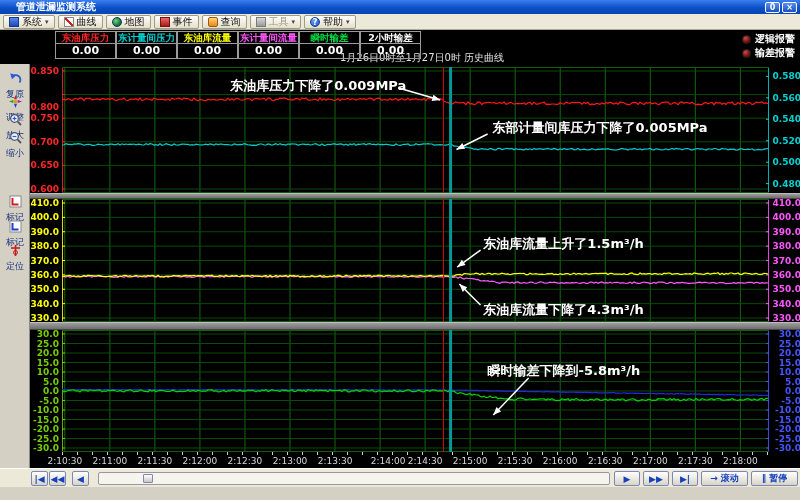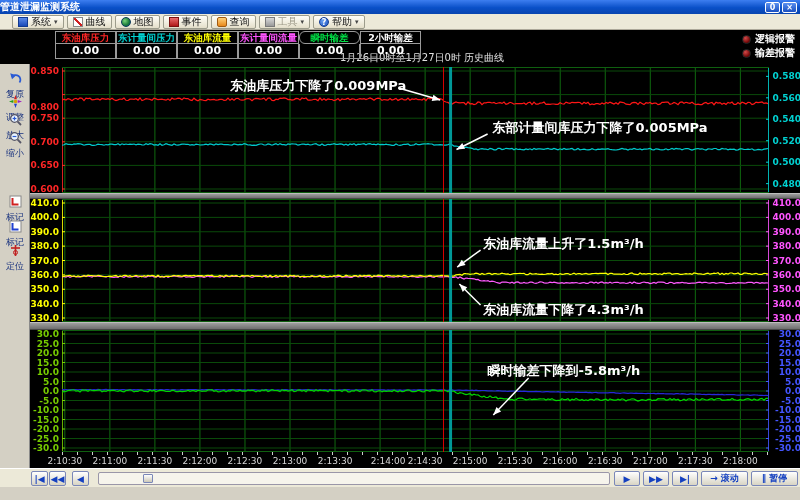--- a/index.html
+++ b/index.html
@@ -3,30 +3,30 @@
 <meta charset="utf-8">
 <style>
 *{margin:0;padding:0;box-sizing:border-box;}
 html,body{background:#666;}
 body{font-family:"DejaVu Sans","Liberation Sans",sans-serif;}
 #app{position:relative;width:800px;height:500px;overflow:hidden;background:#d4d0c4;}
 
 
 #titlebar{position:absolute;left:0;top:0;width:800px;height:14px;
  background:linear-gradient(#3d7ef0,#0a50c8 55%,#0845b0);color:#fff;
- font-size:10px;font-weight:bold;line-height:14px;padding-left:0;
+ font-size:10px;font-weight:bold;line-height:14px;padding-left:16px;
  display:flex;justify-content:space-between;}
 #winbtns{display:flex;align-items:center;padding-right:3px;gap:2px;}
 .wb{display:inline-block;width:15px;height:11px;background:linear-gradient(#5a90f0,#1a50c0);
  border:1px solid #fff;border-radius:2px;color:#fff;font-size:8px;line-height:9px;
  text-align:center;font-weight:bold;cursor:default;}
 
 
 #menubar{position:absolute;top:14px;left:0;width:800px;height:16px;background:#ece9d8;
- border-bottom:1px solid #aca899;display:flex;align-items:center;gap:3px;padding-left:12px;}
+ border-bottom:1px solid #aca899;display:flex;align-items:center;gap:3px;padding-left:3px;}
 .mbtn{display:flex;align-items:center;gap:3px;height:14px;padding:0 5px;
  border:1px solid #9c9c8c;background:linear-gradient(#fffef8,#e4dfca);
  font-size:10px;border-radius:2px;color:#111;}
 .mbtn.disabled{color:#9c9888;}
 .micon{width:10px;height:10px;display:inline-block;flex:none;}
 .marrow{font-size:7px;color:#444;}
 .mi-system{background:linear-gradient(#5a8ae8,#1a4ab8);border:1px solid #123a90;}
 .mi-curve{background:#fff;border:1px solid #888;
  background-image:linear-gradient(45deg,transparent 42%,#d02020 42%,#d02020 58%,transparent 58%);}
 .mi-map{background:radial-gradient(circle at 35% 35%,#7ad47a,#1a7a3a 60%,#0a4a7a);border-radius:50%;border:1px solid #0a3a5a;}
@@ -144,21 +144,21 @@
       </div>
       <div class="rbox" style="left: 177px;">
         <div class="rlabel" style="color: rgb(255, 255, 0);">东油库流量</div>
         <div class="rvalue">0.00</div>
       </div>
       <div class="rbox" style="left: 238px;">
         <div class="rlabel" style="color: rgb(255, 85, 255);">东计量间流量</div>
         <div class="rvalue">0.00</div>
       </div>
       <div class="rbox" style="left: 299px;">
-        <div class="rlabel" style="color: rgb(0, 221, 68); border-radius: 6px;">瞬时输差</div>
+        <div class="rlabel" style="color: rgb(0, 221, 68);">瞬时输差</div>
         <div class="rvalue">0.00</div>
       </div>
       <div class="rbox" style="left: 360px;">
         <div class="rlabel" style="color: rgb(255, 255, 255);">2小时输差</div>
         <div class="rvalue">0.00</div>
       </div>
       <div class="alarm" style="top: 2px;">
         <span class="led"></span>
         <span>逻辑报警</span>
       </div>

